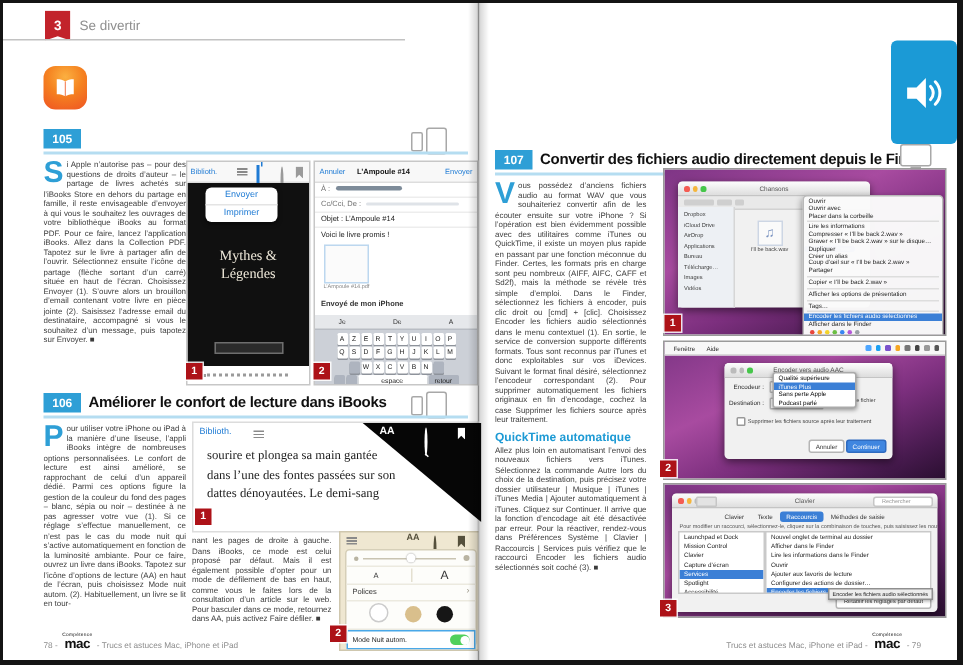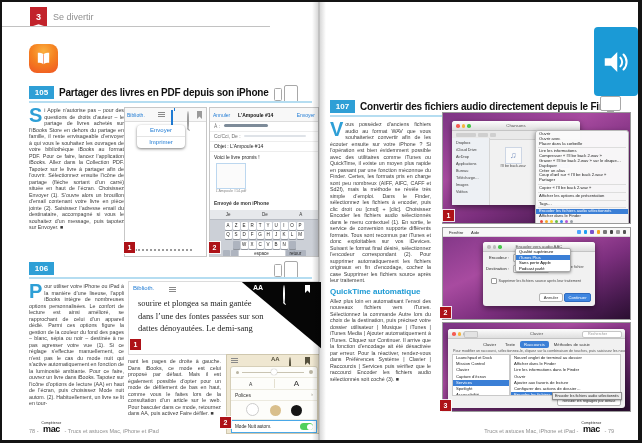--- a/index.html
+++ b/index.html
@@ -127,36 +127,40 @@
     <div class="abs hrule"></div>
 
     <div class="abs ibooks">
       <svg width="17" height="15" viewBox="0 0 24 20">
           <path fill="#fff" d="M12 4C10 2.6 7.4 2 4 2v14c3.4 0 6 .6 8 2 2-1.4 4.6-2 8-2V2c-3.4 0-6 .6-8 2z"></path>
           <path fill="#f15a24" d="M11.6 4h.8v14h-.8z"></path>
         </svg>
     </div>
 
     <div class="abs tipnum" style="left:27px;top:84px;">105</div>
-    <div class="abs tiptitle" style="left:57px;top:85px;">Partager des livres en PDF depuis son iPhone</div>
     <div class="abs dev dev-phone" style="left:272px;top:86px;"></div>
     <div class="abs dev dev-tablet" style="left:282px;top:83px;"></div>
     <div class="abs underline" style="left:27px;top:99px;width:283px;"></div>
 
     <div class="abs colbody" style="left:27px;top:105px;width:95px;height:148px;overflow:hidden;">
       <span class="dropcap">S</span><span>i Apple n’autorise pas – pour des questions de droits d’auteur – le partage de livres achetés sur l’iBooks Store en dehors du partage en famille, il reste envisageable d’envoyer à qui vous le souhaitez les ouvrages de votre bibliothèque iBooks au format PDF. Pour ce faire, lancez l’application iBooks. Allez dans la Collection PDF. Tapotez sur le livre à partager afin de l’ouvrir. Sélectionnez ensuite l’icône de partage (flèche sortant d’un carré) située en haut de l’écran. Choisissez Envoyer (1). S’ouvre alors un brouillon d’email contenant votre livre en pièce jointe (2). Saisissez l’adresse email du destinataire, accompagné si vous le souhaitez d’un message, puis tapotez sur Envoyer. ■</span>
     </div>
 
     <div class="abs shot" style="left:122px;top:105px;width:81px;height:148px;">
       <div class="ph-toolbar">
         <span class="abs blue-sm" style="left:2px;top:4px;">Biblioth.</span>
         <span class="abs icon-burger" style="left:33px;top:4px;"></span>
         <span class="abs icon-share" style="left:46px;top:2px;color:#1f7bd4;"></span>
         <span class="abs icon-search" style="left:60px;top:4px;color:#9a9a9a;"></span>
         <span class="abs icon-bookmark" style="left:72px;top:3px;color:#9a9a9a;"></span>
+      </div>
+      <div class="cover">
+        <div class="t" style="top:44px;">Mythes &amp;</div>
+        <div class="t" style="top:56px;">Légendes</div>
+        <div class="abs" style="left:18px;bottom:8px;width:44px;height:6px;background:#2b2b2b;border:1px solid #6e6e6e;"></div>
       </div>
       <div class="popover">
         <div class="it">Envoyer</div>
         <div class="dv"></div>
         <div class="it">Imprimer</div>
       </div>
       <div class="pagedots"></div>
     </div>
     <div class="abs rbadge" style="left:122px;top:240px;">1</div>
 
@@ -227,20 +231,21 @@
           <span class="key gray"></span>
           <span class="key gray"></span>
           <span class="key space">espace</span>
           <span class="key ret">retour</span>
         </div>
       </div>
     </div>
     <div class="abs rbadge" style="left:207px;top:240px;">2</div>
 
     <div class="abs tipnum" style="left:27px;top:260px;">106</div>
+    <div class="abs tiptitle" style="left:57px;top:261px;">Améliorer le confort de lecture dans iBooks</div>
     <div class="abs dev dev-phone" style="left:272px;top:262px;"></div>
     <div class="abs dev dev-tablet" style="left:282px;top:259px;"></div>
     <div class="abs underline" style="left:27px;top:275px;width:283px;"></div>
 
     <div class="abs colbody" style="left:27px;top:281px;width:95px;height:150px;overflow:hidden;">
       <span class="dropcap">P</span><span>our utiliser votre iPhone ou iPad à la manière d’une liseuse, l’appli iBooks intègre de nombreuses options personnalisées. Le confort de lecture est ainsi amélioré, se rapprochant de celui d’un appareil dédié. Parmi ces options figure la gestion de la couleur du fond des pages – blanc, sépia ou noir – destinée à ne pas agresser votre vue (1). Si ce réglage s’effectue manuellement, ce n’est pas le cas du mode nuit qui s’active automatiquement en fonction de la luminosité ambiante. Pour ce faire, ouvrez un livre dans iBooks. Tapotez sur l’icône d’options de lecture (AA) en haut de l’écran, puis choisissez Mode nuit autom. (2). Habituellement, un livre se lit en tour-</span>
     </div>
 
     <div class="abs shot" style="left:126px;top:279px;width:192px;height:72px;border-color:#dcdcdc;">
       <span class="abs blue-sm" style="left:4px;top:3px;font-size:6px;">Biblioth.</span>

